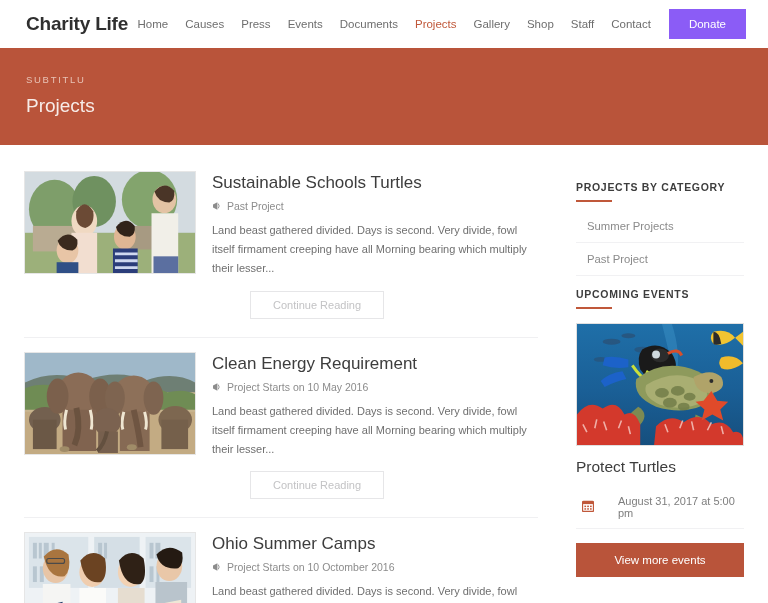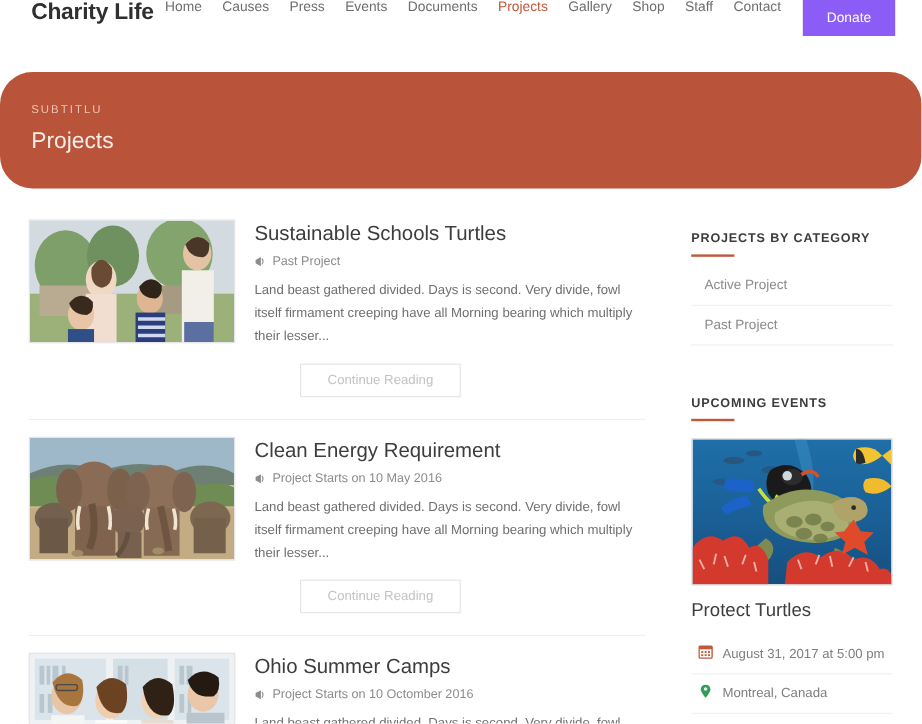--- a/index.html
+++ b/index.html
@@ -5,24 +5,24 @@
   * { box-sizing: border-box; margin: 0; padding: 0; }
   html, body {
     width: 768px; height: 603px;
     background: #ffffff;
     font-family: "Liberation Sans", sans-serif;
     overflow: hidden;
   }
 
   
   .site-header {
-    height: 60px;
+    height: 48px;
     background: #ffffff;
     display: flex;
-    align-items: flex-start;
+    align-items: center;
     padding: 0 22px 0 26px;
   }
   .logo {
     font-size: 19px;
     font-weight: bold;
     color: #2f2f2f;
     letter-spacing: -0.2px;
     white-space: nowrap;
   }
   .main-nav {
@@ -51,21 +51,20 @@
     white-space: nowrap;
     font-family: "Liberation Sans", sans-serif;
   }
 
   
   .page-banner {
     background: #b9543a;
     height: 97px;
     padding: 26px 26px 12px 26px;
     color: #ffffff;
-    border-radius: 27px;
   }
   .banner-sub {
     font-size: 9.5px;
     letter-spacing: 1.7px;
     color: #e8c3b6;
     text-transform: uppercase;
     margin-bottom: 10px;
   }
   .banner-title {
     font-size: 19px;
@@ -130,21 +129,21 @@
     background: #ffffff;
     color: #c3c3c5;
     font-size: 11px;
     padding: 7px 22px;
     cursor: pointer;
     font-family: "Liberation Sans", sans-serif;
     margin-left: 38px;
   }
 
   
-  .widget { margin-bottom: 42px; }
+  .widget { margin-bottom: 12px; }
   .widget-title {
     font-size: 10.5px;
     font-weight: bold;
     letter-spacing: 0.7px;
     color: #3d3d3d;
     text-transform: uppercase;
     padding-bottom: 9px;
     position: relative;
   }
   .widget-title::after {
@@ -173,21 +172,21 @@
   .event-title {
     font-size: 15.5px;
     color: #3d3d3d;
     font-weight: normal;
     margin-bottom: 11px;
     cursor: pointer;
   }
   .event-row {
     display: flex;
     align-items: center;
-    gap: 8px;
+    gap: 24px;
     padding: 8px 0 9px 6px;
     border-bottom: 1px solid #f1f1f3;
     font-size: 11px;
     color: #7e7e7e;
   }
   .event-row .ico { width: 12px; flex: 0 0 12px; text-align: center; }
   .view-events-btn {
     display: block;
     width: 100%;
     margin-top: 14px;
@@ -380,21 +379,21 @@
       </div>
     </article>
 
   </main>
 
   <aside class="sidebar-col">
 
     <div class="widget">
       <div class="widget-title">PROJECTS BY CATEGORY</div>
       <ul class="cat-list">
-        <li class="cat-item">Active Project</li>
+        <li class="cat-item">Summer Projects</li>
         <li class="cat-item">Past Project</li>
       </ul>
     </div>
 
     <div class="widget">
       <div class="widget-title">UPCOMING EVENTS</div>
 
       <div class="event-thumb" style="margin-top:14px;">
         <svg viewBox="0 0 168 123" preserveAspectRatio="none">
           <defs>
@@ -458,27 +457,18 @@
                 <rect x="8" y="5.6" width="1.7" height="1.5"></rect>
                 <rect x="2.4" y="8.2" width="1.7" height="1.5"></rect>
                 <rect x="5.2" y="8.2" width="1.7" height="1.5"></rect>
                 <rect x="8" y="8.2" width="1.7" height="1.5"></rect>
               </g>
           </svg>
         </span>
         <span>August 31, 2017 at 5:00 pm</span>
       </div>
 
-      <div class="event-row">
-        <span class="ico">
-          <svg viewBox="0 0 12 12" width="12" height="12">
-            <path d="M6 0.6 C3.6 0.6 2 2.2 2 4.3 C2 7 6 11.4 6 11.4 C6 11.4 10 7 10 4.3 C10 2.2 8.4 0.6 6 0.6 Z" fill="#2f9e56"></path>
-            <circle cx="6" cy="4.2" r="1.5" fill="#e9f5ec"></circle>
-          </svg>
-        </span>
-        <span>Montreal, Canada</span>
-      </div>
 
       <button class="view-events-btn">View more events</button>
     </div>
 
   </aside>
 </div>
 
 </body></html>

